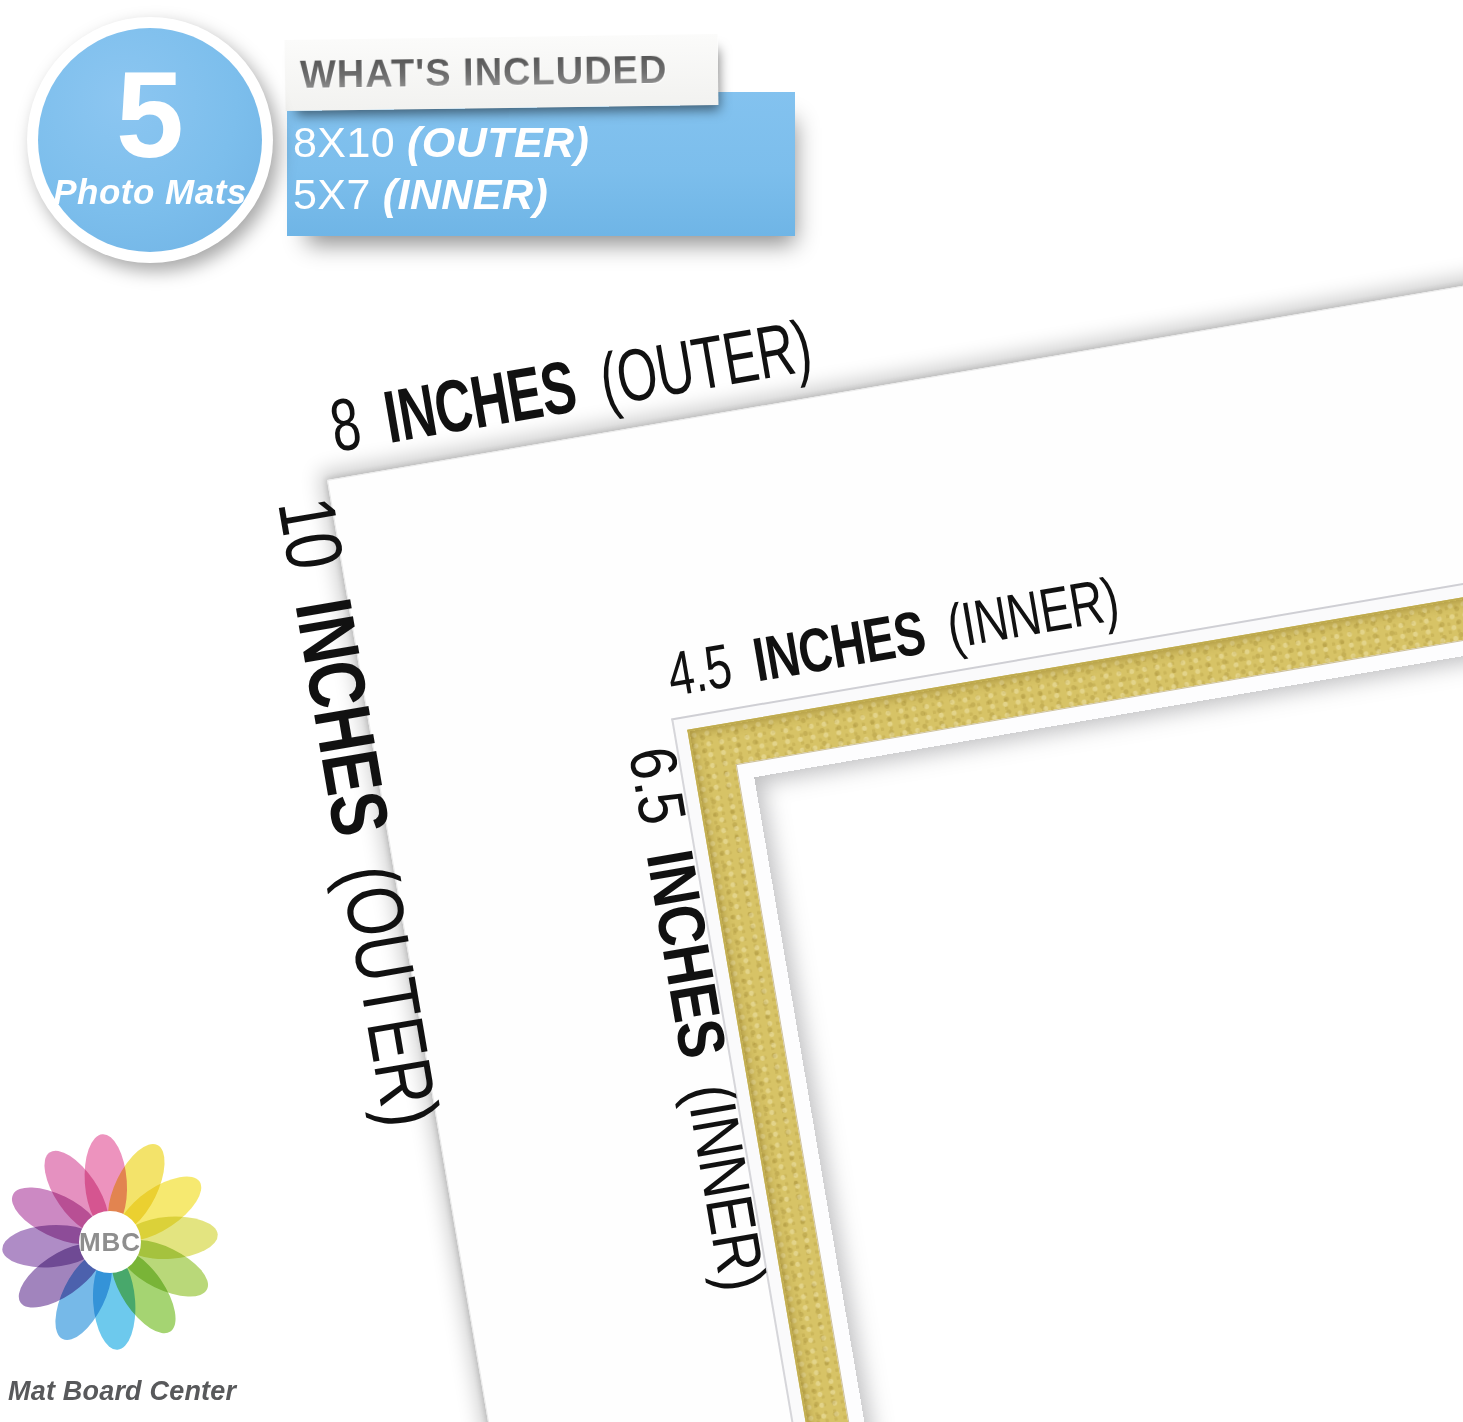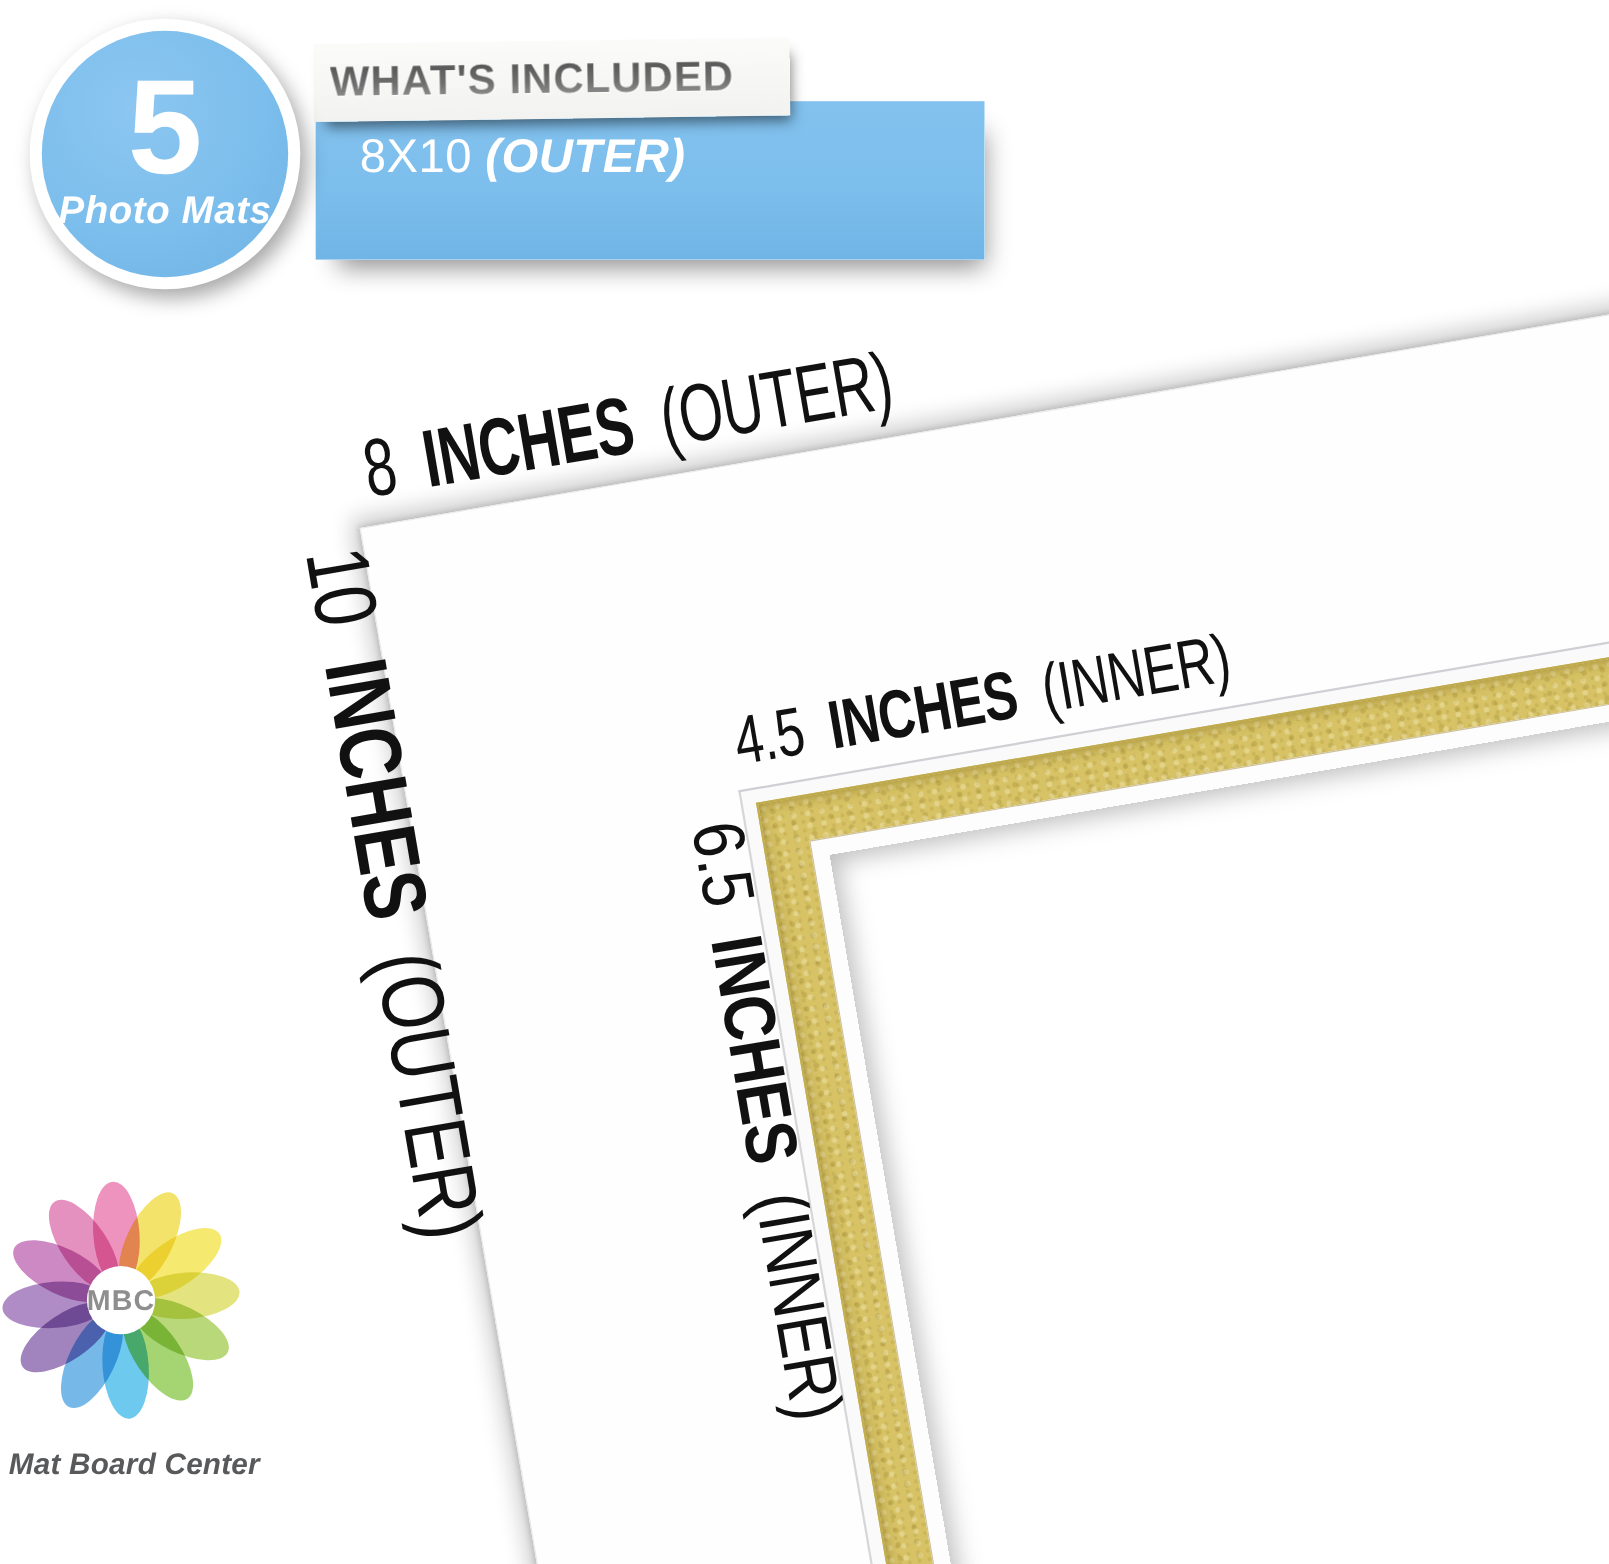--- a/index.html
+++ b/index.html
@@ -52,24 +52,24 @@
   .dim-top-outer  .inner { transform:scaleX(.70); }
   .dim-top-inner  { left:663px; top:645px; font-size:62px; line-height:1; transform:rotate(-9.7deg); }
   .dim-top-inner  .inner { transform:scaleX(.75); }
   .dim-left-outer { left:344px; top:492px; font-size:80px; line-height:1; transform:rotate(80.3deg); }
   .dim-left-outer .inner { transform:scaleX(.80); }
   .dim-left-inner { left:684px; top:742px; font-size:66px; line-height:1; transform:rotate(80.3deg); }
   .dim-left-inner .inner { transform:scaleX(.85); }
 
   
   .ribbon-blue {
-    position:absolute; left:287px; top:92px; width:608px; height:144px;
+    position:absolute; left:287px; top:92px; width:508px; height:144px;
     background:linear-gradient(180deg,#83c2ef 0%, #7cbeec 55%, #6fb5e6 100%);
     box-shadow:10px 18px 22px -10px rgba(0,0,0,.45);
-    padding:24px 0 0 40px; z-index:5;
+    padding:24px 0 0 6px; z-index:5;
   }
   .ribbon-blue .line { font-size:43px; line-height:52px; color:#fff; }
   .ribbon-blue .size { font-weight:400; letter-spacing:.01em; }
   .ribbon-blue .tag  { font-weight:700; font-style:italic; letter-spacing:.01em; }
   .ribbon-white {
     position:absolute; left:285px; top:37px; width:433px; height:71px;
     background:linear-gradient(180deg,#fbfbfa 0%, #f2f2f0 100%);
     box-shadow:6px 10px 12px -5px rgba(0,0,0,.5);
     transform:rotate(-.8deg);
     display:flex; align-items:center; padding-left:15px; z-index:6;
@@ -91,21 +91,21 @@
   .badge-blue {
     width:224px; height:224px; border-radius:50%;
     background:radial-gradient(circle at 38% 32%, #8cc6f1 0%, #7cbeec 55%, #6fb2e4 100%);
     display:flex; flex-direction:column; align-items:center; justify-content:center;
     color:#fff;
   }
   .badge-count { font-size:122px; font-weight:700; line-height:.88; margin-top:-6px; }
   .badge-label { font-size:35px; font-weight:700; font-style:italic; letter-spacing:.5px; margin-top:2px;text-align:right; }
 
   
-  .logo { position:absolute; left:0px; top:1072px; width:300px; z-index:4; }
+  .logo { position:absolute; left:0px; top:1132px; width:300px; z-index:4; }
   .logo svg { display:block; }
   .logo-name {
     position:absolute; left:8px; top:216px; width:280px;
     font-size:27px; font-weight:700; font-style:italic; color:#58595b; letter-spacing:.2px;margin-top:28px;
   }
 </style>
 </head>
 <body>
 
 <div class="stage">
@@ -147,20 +147,24 @@
       <span class="unit">INCHES</span>
       <span class="tag">(INNER)</span>
     </span>
   </div>
 
   <div class="ribbon-blue">
     <div class="line">
       <span class="size">8X10</span>
       <span class="tag">(OUTER)</span>
     </div>
+    <div class="line">
+      <span class="size">5X7</span>
+      <span class="tag">(INNER)</span>
+    </div>
   </div>
 
   <div class="ribbon-white">
     <span class="title">WHAT'S INCLUDED</span>
   </div>
 
   <div class="badge">
     <div class="badge-blue">
       <div class="badge-count">5</div>
       <div class="badge-label">Photo Mats</div>

